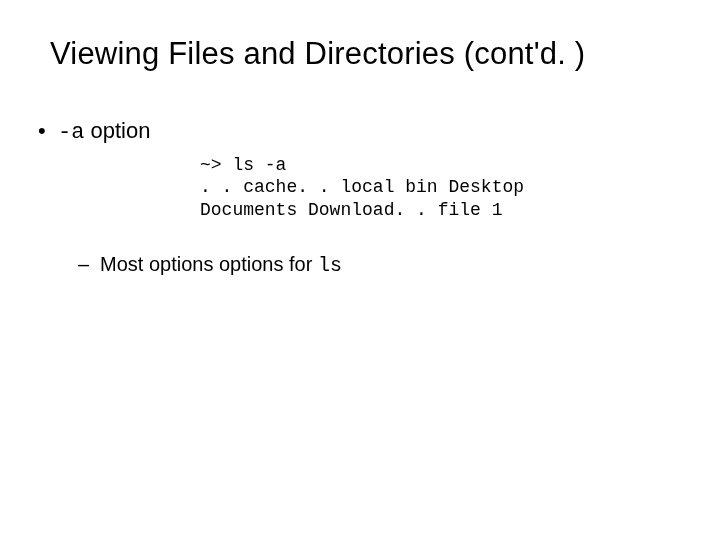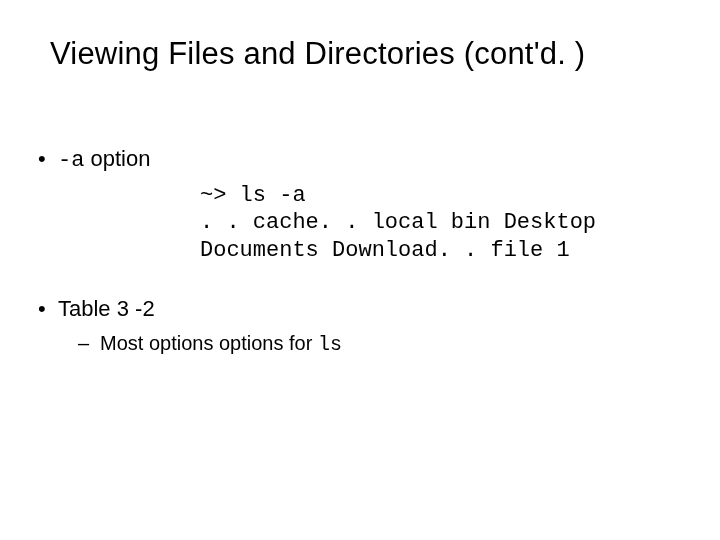--- a/index.html
+++ b/index.html
@@ -21,21 +21,21 @@
     position: absolute;
     top: 36px;
     left: 50px;
     right: 40px;
     font-size: 31px;
     font-weight: 400;
     letter-spacing: 0.2px;
   }
   .body {
     position: absolute;
-    top: 144px;
+    top: 116px;
     left: 30px;
     right: 40px;
     font-size: 22px;
     line-height: 1.35;
   }
   .lvl1 {
     margin: 0 0 6px 0;
     padding-left: 28px;
     position: relative;
   }
@@ -56,21 +56,21 @@
     content: "–";
     position: absolute;
     left: 48px;
     top: 0;
   }
   .code {
     font-family: "Courier New", Courier, monospace;
   }
   .code-block {
     font-family: "Courier New", Courier, monospace;
-    font-size: 22px;
+    font-size: 18px;
     white-space: pre;
     margin: 6px 0 30px 170px;
     line-height: 1.25;
   }
 </style>
 </head>
 <body>
 
 <div class="slide">
 
@@ -78,21 +78,18 @@
 
   <div class="body">
 
     <div class="lvl1">
       <span class="code">-a</span><span> option</span>
     </div>
     <div class="code-block">~&gt; ls -a
 . . cache. . local bin Desktop
 Documents Download. . file 1</div>
 
-    <div class="lvl1">
-      <span>Table 3 -2</span>
-    </div>
     <div class="lvl2">
       <span>Most options options for </span><span class="code">ls</span>
     </div>
 
   </div>
 </div>
 
 </body></html>

